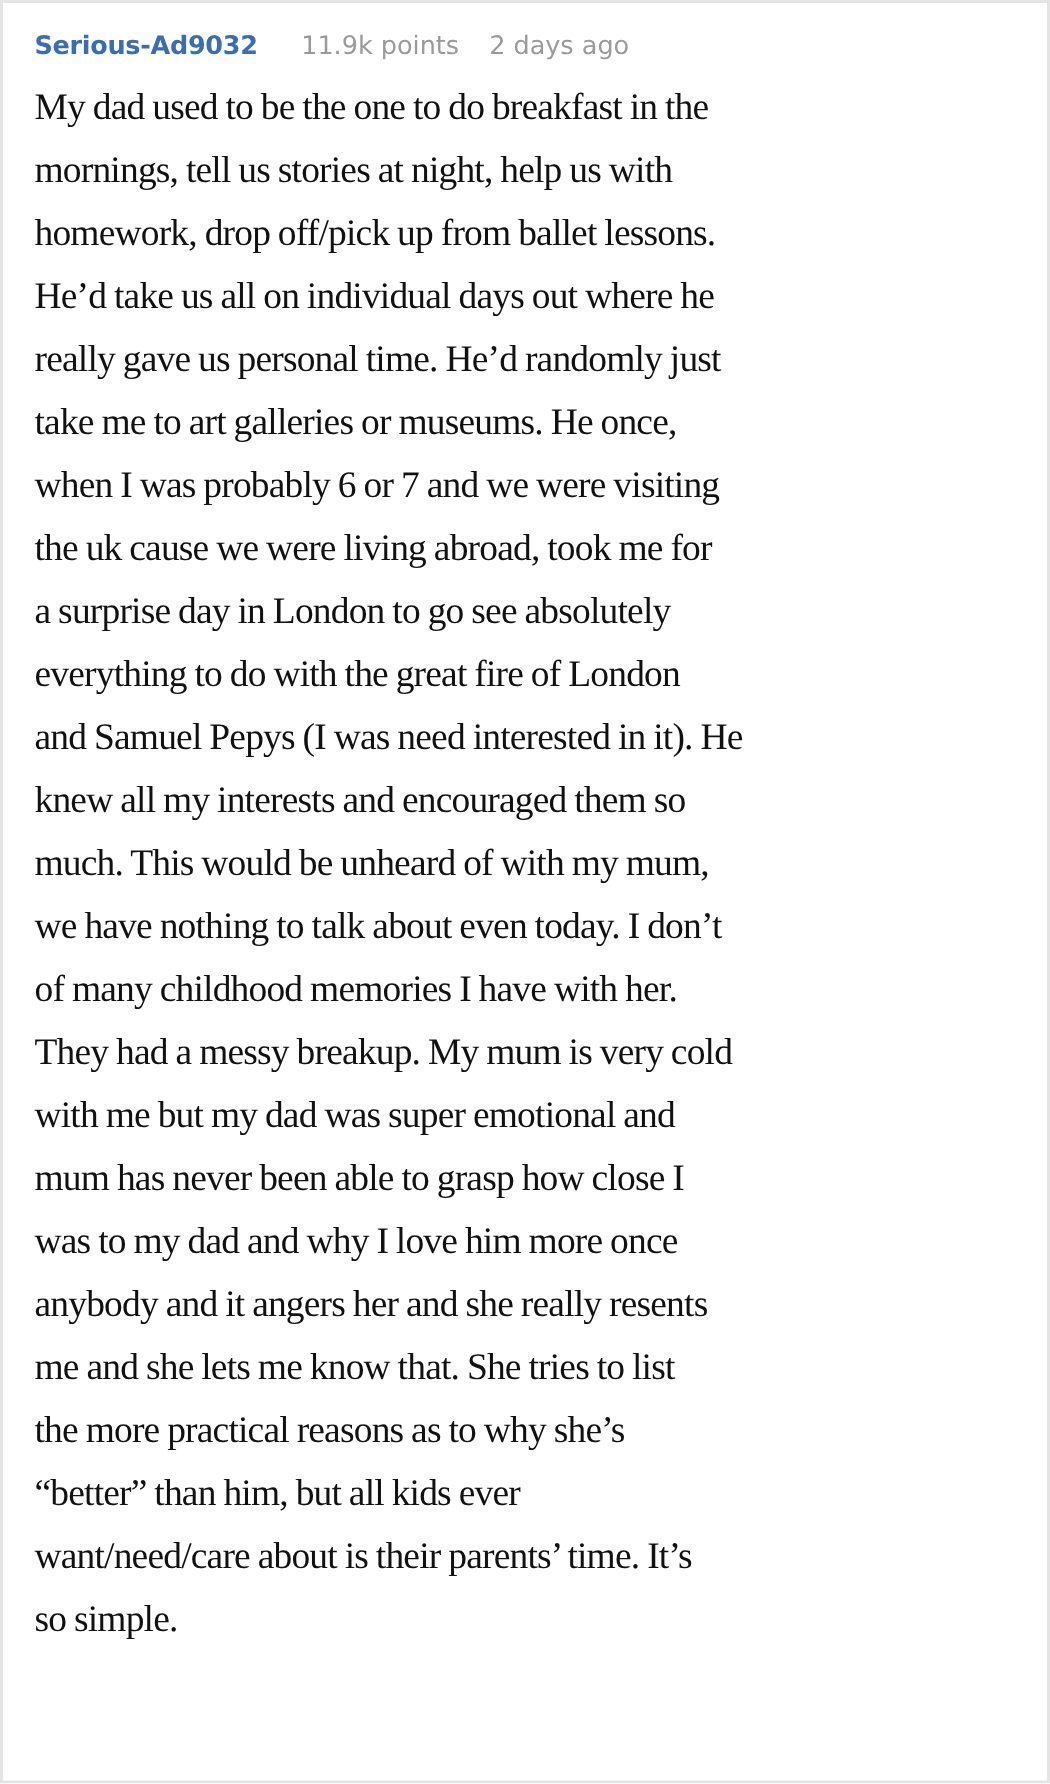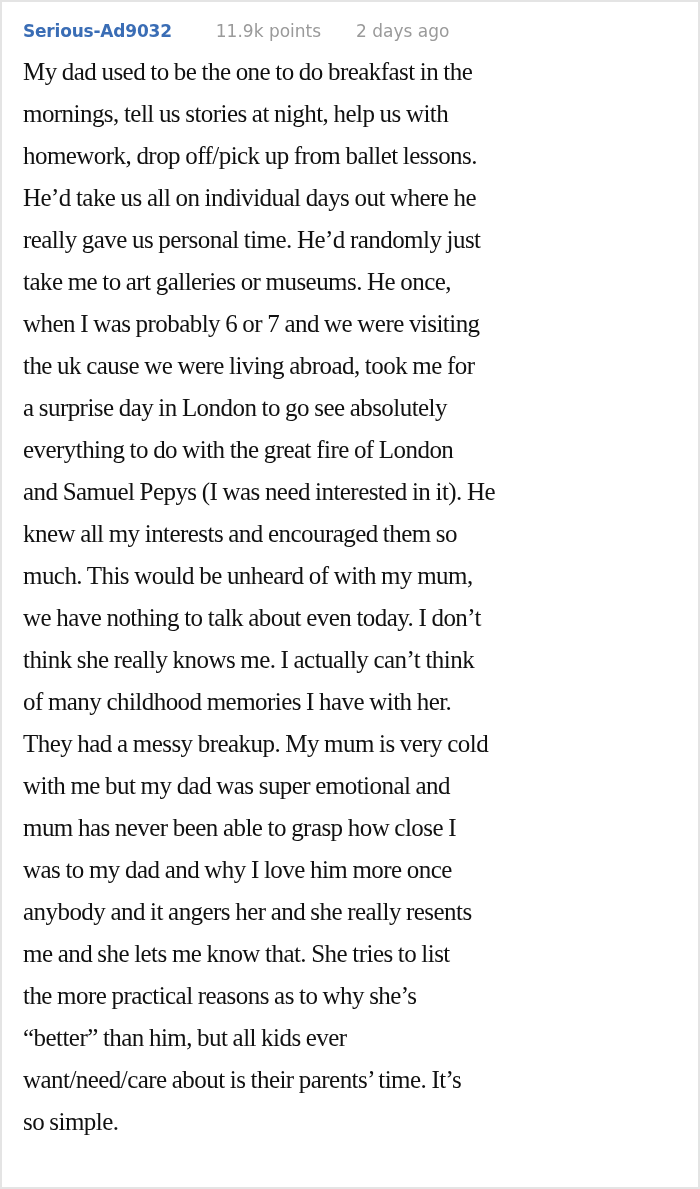--- a/index.html
+++ b/index.html
@@ -21,21 +21,20 @@
       padding: 14px 0 0 21px;
       position: relative;
     }
     .header {
       display: flex;
       align-items: center;
       height: 30px;
       font-family: "DejaVu Sans", sans-serif;
       font-size: 17px;
       line-height: 30px;
-      gap: 15px;
     }
     .username {
       color: #3a6db5;
       font-weight: bold;
       margin-right: 29px;
       letter-spacing: -0.2px;
       cursor: pointer;
     }
     .points {
       color: #9a9a9a;
@@ -77,21 +76,20 @@
     <span class="line">really gave us personal time. He’d randomly just</span>
     <span class="line">take me to art galleries or museums. He once,</span>
     <span class="line">when I was probably 6 or 7 and we were visiting</span>
     <span class="line">the uk cause we were living abroad, took me for</span>
     <span class="line">a surprise day in London to go see absolutely</span>
     <span class="line">everything to do with the great fire of London</span>
     <span class="line">and Samuel Pepys (I was need interested in it). He</span>
     <span class="line">knew all my interests and encouraged them so</span>
     <span class="line">much. This would be unheard of with my mum,</span>
     <span class="line">we have nothing to talk about even today. I don’t</span>
-    <span class="line">think she really knows me. I actually can’t think</span>
     <span class="line">of many childhood memories I have with her.</span>
     <span class="line">They had a messy breakup. My mum is very cold</span>
     <span class="line">with me but my dad was super emotional and</span>
     <span class="line">mum has never been able to grasp how close I</span>
     <span class="line">was to my dad and why I love him more once</span>
     <span class="line">anybody and it angers her and she really resents</span>
     <span class="line">me and she lets me know that. She tries to list</span>
     <span class="line">the more practical reasons as to why she’s</span>
     <span class="line">“better” than him, but all kids ever</span>
     <span class="line">want/need/care about is their parents’ time. It’s</span>

